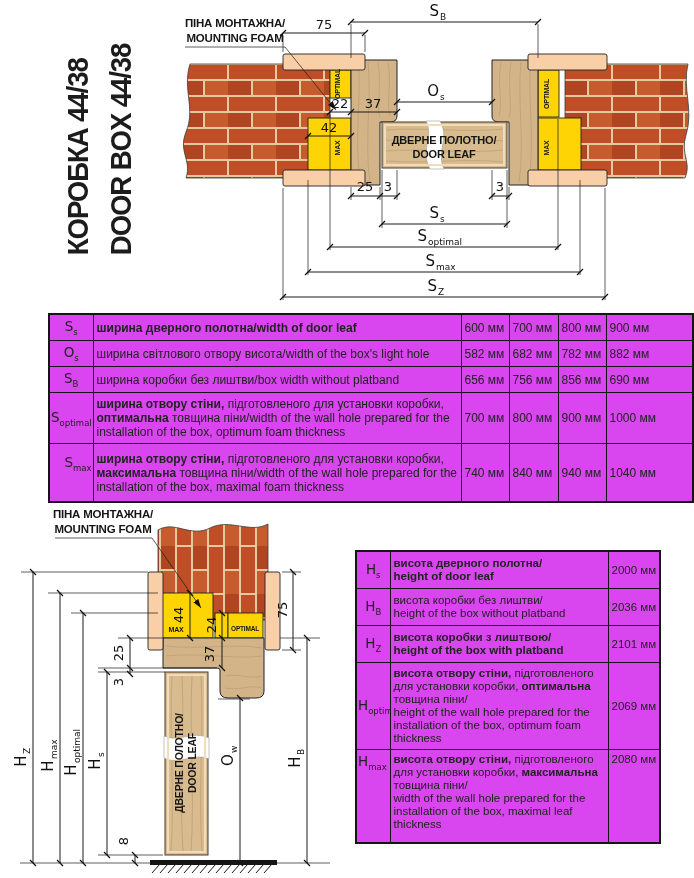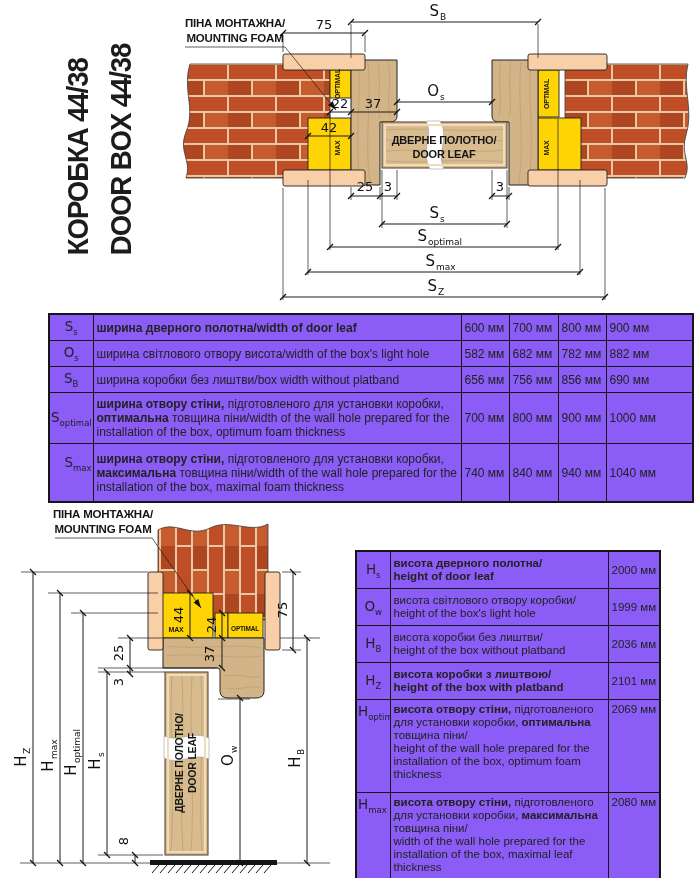--- a/index.html
+++ b/index.html
@@ -23,21 +23,21 @@
   .pb {fill:#f9cfa8;stroke:#222;stroke-width:.9}
   .wood{fill:#d2b488;stroke:#222;stroke-width:1}
   .leaf{fill:#d8bb8e;stroke:#4a3b28;stroke-width:1}
   .grain{stroke:#b79a67;stroke-width:.7;fill:none;opacity:.85}
   .brk{fill:url(#bricksA);stroke:#3a3a3a;stroke-width:.8}
   .brkv{fill:url(#bricksB);stroke:#3a3a3a;stroke-width:.8}
   .inb{fill:none;stroke:#f0dcb8;stroke-width:2}
   .brline{stroke:#9a9a9a;stroke-width:.6}
 
   
-  .tbl{position:absolute;border-collapse:collapse;background:#8b5cf6;table-layout:fixed}
+  .tbl{position:absolute;border-collapse:collapse;background:#d946ef;table-layout:fixed}
   .tbl{border:2px solid #151515}
   .tbl td{border:1px solid #151515;padding:4px 3px;color:#222;overflow:hidden}
   #t1{left:48px;top:313px;width:644px;font-size:12px}
   #t2{left:355px;top:550px;width:304px;font-size:11.5px}
   td.sym{text-align:center;font-size:13.5px;font-family:"DejaVu Sans",sans-serif;padding:0 1px}
   td.sym sub{font-size:8.5px}
   td.val{text-align:left;white-space:nowrap}
   .ln{white-space:nowrap;line-height:13px}
   #t1 .ln{line-height:14px}
   #t1 tr:nth-child(-n+4) td{height:17px}
@@ -449,28 +449,20 @@
     <tbody id="t2b">
         <tr>
           <td class="sym">H<sub>s</sub></td>
           <td class="desc">
             <div class="ln"><b>висота дверного полотна/</b></div>
             <div class="ln"><b>height of door leaf</b></div>
           </td>
           <td class="val">2000 мм</td>
         </tr>
         <tr>
-          <td class="sym">O<sub>w</sub></td>
-          <td class="desc">
-            <div class="ln"><span>висота світлового отвору коробки/</span></div>
-            <div class="ln"><span>height of the box's light hole</span></div>
-          </td>
-          <td class="val">1999 мм</td>
-        </tr>
-        <tr>
           <td class="sym">H<sub>B</sub></td>
           <td class="desc">
             <div class="ln"><span>висота коробки без лиштви/</span></div>
             <div class="ln"><span>height of the box without platband</span></div>
           </td>
           <td class="val">2036 мм</td>
         </tr>
         <tr>
           <td class="sym">H<sub>Z</sub></td>
           <td class="desc">

